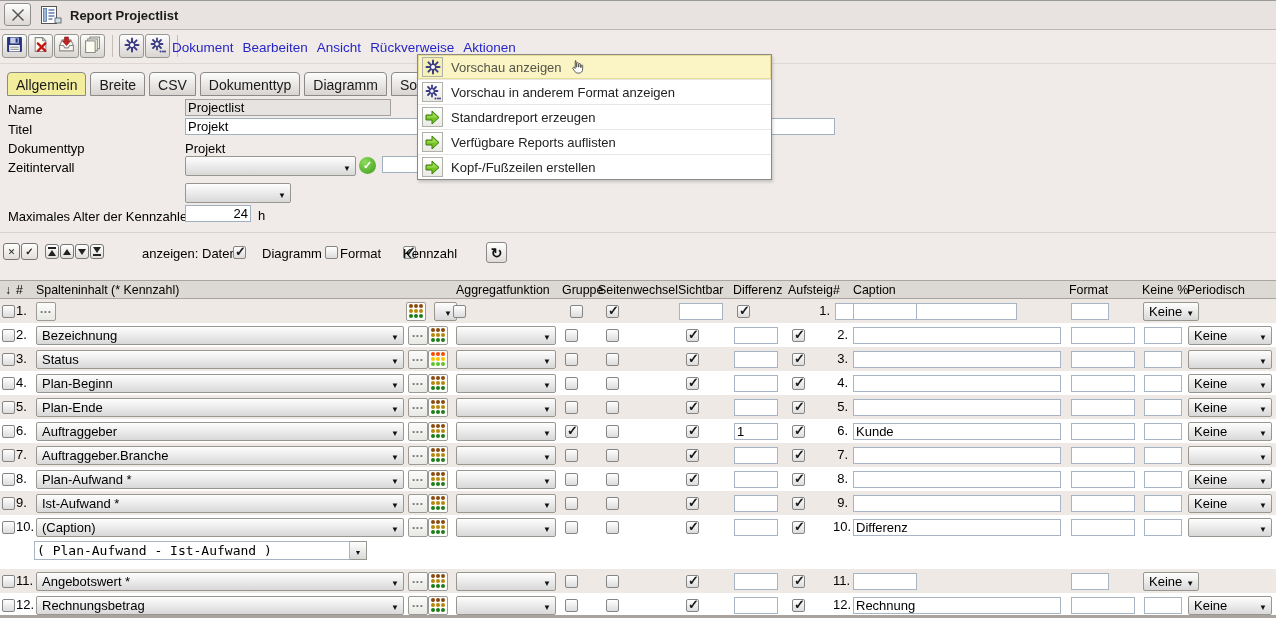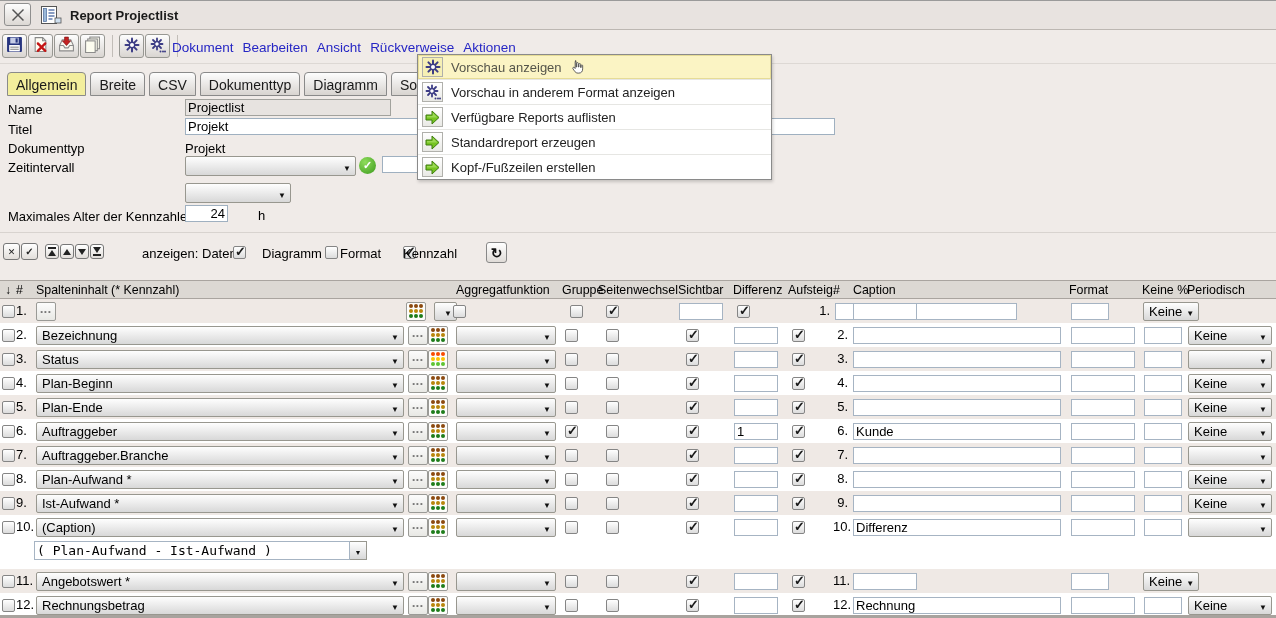--- a/index.html
+++ b/index.html
@@ -20,21 +20,21 @@
 .tabbar{position:absolute;left:7px;top:71px;display:flex;gap:4px;height:24px}
 .tab{border:1px solid #8a8a8a;border-radius:4px 4px 0 0;background:linear-gradient(#fdfdfd,#d8d4d0);padding:4px 8px 3px;font-size:14px;color:#1a1a1a;cursor:pointer;white-space:nowrap}
 .tab.active{background:#f3ee9d}
 
 .flabel{position:absolute;left:8px;font-size:13px;color:#000;white-space:nowrap}
 .fvalue{position:absolute;left:185px;top:140px;font-size:13px;color:#000}
 .fin{position:absolute;border:1px solid #9fb0c0;background:#fff;height:17px;font:13px "Liberation Sans",sans-serif;padding:0 2px;box-sizing:border-box}
 .name-in{left:185px;top:98px;width:206px;background:#e7e3e0;border-color:#a2a29d}
 .titel-in{left:185px;top:117px;width:650px}
 .zextra-in{left:382px;top:155px;width:150px}
-.max-in{left:185px;top:204px;width:43px;text-align:right}
+.max-in{left:185px;top:204px;width:66px;text-align:right}
 .funit{position:absolute;left:258px;top:207px;font-size:13px}
 .fsel{display:inline-flex;justify-content:space-between;align-items:center;border:1px solid #98978f;border-radius:2px;background:linear-gradient(#fefefe,#d8d8d8);padding:0 4px 0 5px;font-size:13px;box-sizing:border-box;cursor:pointer}
 .farr::after{content:"▼";font-size:8px;color:#111;margin-left:4px}
 .ftxt{white-space:nowrap;overflow:hidden}
 .zsel1{position:absolute;left:185px;top:155px;width:171px;height:20px}
 .zsel2{position:absolute;left:185px;top:182px;width:106px;height:20px}
 .gcheck{position:absolute;left:359px;top:156px;width:17px;height:17px;border-radius:50%;background:radial-gradient(circle at 35% 30%,#8edc5a,#3c9a1e);display:flex;align-items:center;justify-content:center}
 .gcheck::after{content:"✓";color:#fff;font-size:11px;font-weight:bold}
 .divider{position:absolute;left:0;top:231px;width:100%;border-top:1px solid #d8d3cf}
 
@@ -1019,30 +1019,30 @@
         </span>
         <span class="ami-label">Vorschau in anderem Format anzeigen</span>
       </div>
       <div class="ami">
         <span class="ami-ico">
           <svg width="17" height="17" viewBox="0 0 17 17">
             <polygon points="2,6 8,6 8,2 15,8.5 8,15 8,11 2,11" fill="#76c421" stroke="#3f7d10" stroke-width="1"></polygon>
             <polygon points="3,7 8.8,7 8.8,3.8 13.4,8.5 8.8,8.5 3,8.5" fill="#a5dd62" opacity="0.8"></polygon>
           </svg>
         </span>
-        <span class="ami-label">Verfügbare Reports auflisten</span>
+        <span class="ami-label">Standardreport erzeugen</span>
       </div>
       <div class="ami">
         <span class="ami-ico">
           <svg width="17" height="17" viewBox="0 0 17 17">
             <polygon points="2,6 8,6 8,2 15,8.5 8,15 8,11 2,11" fill="#76c421" stroke="#3f7d10" stroke-width="1"></polygon>
             <polygon points="3,7 8.8,7 8.8,3.8 13.4,8.5 8.8,8.5 3,8.5" fill="#a5dd62" opacity="0.8"></polygon>
           </svg>
         </span>
-        <span class="ami-label">Standardreport erzeugen</span>
+        <span class="ami-label">Verfügbare Reports auflisten</span>
       </div>
       <div class="ami">
         <span class="ami-ico">
           <svg width="17" height="17" viewBox="0 0 17 17">
             <polygon points="2,6 8,6 8,2 15,8.5 8,15 8,11 2,11" fill="#76c421" stroke="#3f7d10" stroke-width="1"></polygon>
             <polygon points="3,7 8.8,7 8.8,3.8 13.4,8.5 8.8,8.5 3,8.5" fill="#a5dd62" opacity="0.8"></polygon>
           </svg>
         </span>
         <span class="ami-label">Kopf-/Fußzeilen erstellen</span>
       </div>

